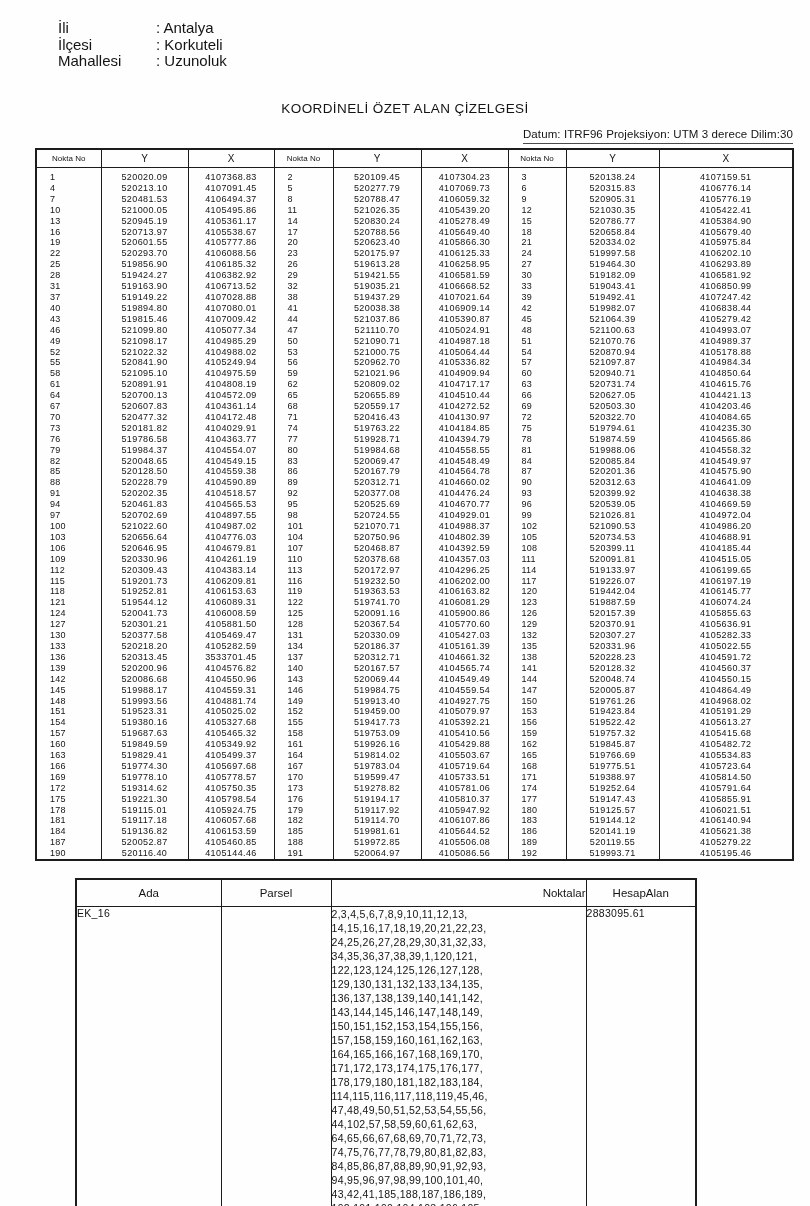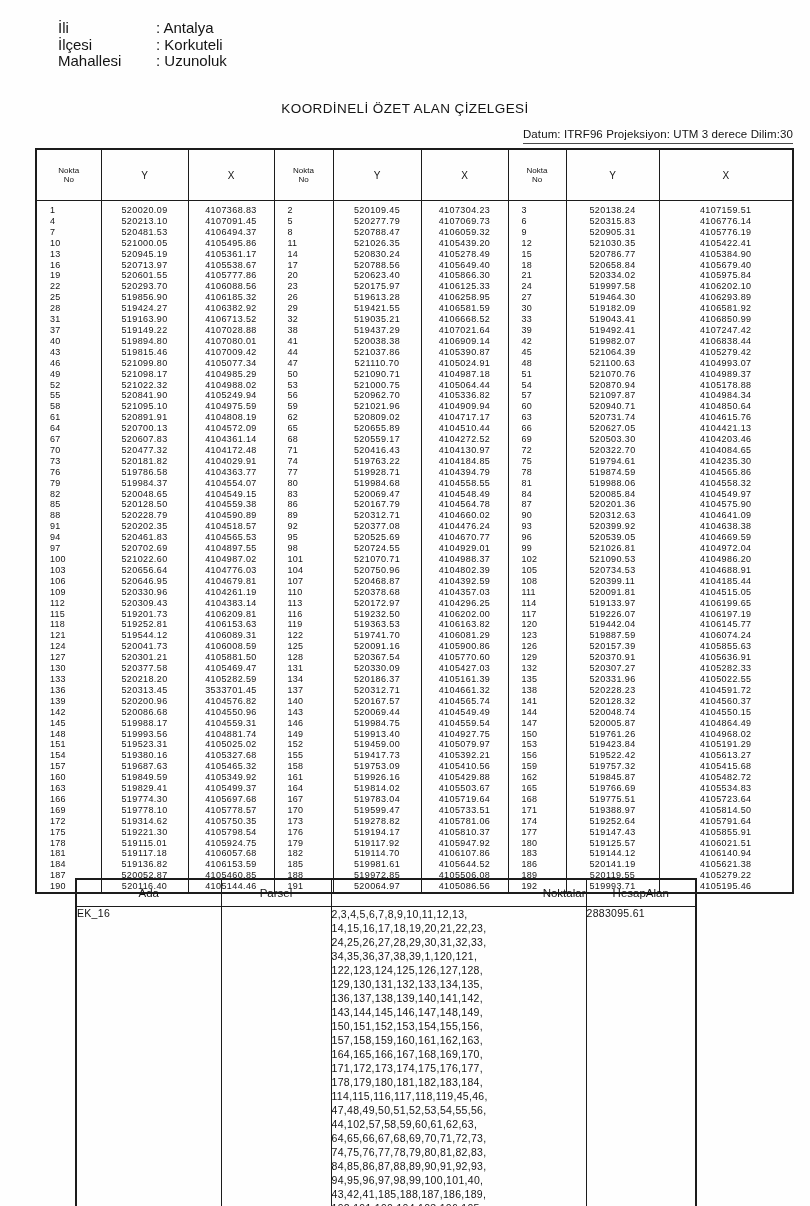--- a/index.html
+++ b/index.html
@@ -21,21 +21,21 @@
     border-bottom:1px solid #4a4a4a; padding-bottom:3px; letter-spacing:0.1px;
   }
   
   .coord-table {
     position:absolute; left:35px; top:148px; width:757px;
     border-collapse:collapse; table-layout:fixed;
     border:2px solid #1c1c1c;
   }
   .coord-table th {
     border:1.6px solid #1c1c1c; height:17px; font-weight:normal;
-    font-size:8px; text-align:center; padding:16px;
+    font-size:8px; text-align:center; padding:0;
   }
   .coord-table th.th-val { font-size:10px; }
   .coord-table td {
     border-left:1.2px solid #1c1c1c; border-right:1.2px solid #1c1c1c;
     height:10.9px; line-height:10.9px; font-size:9px; letter-spacing:0.4px;
     padding:0; overflow:hidden; white-space:nowrap;
   }
   .coord-table tbody tr:first-child td { padding-top:4px; }
   .coord-table td.td-no { text-align:left; padding-left:13px; letter-spacing:0.2px; }
   .coord-table td.td-val { text-align:center; }

